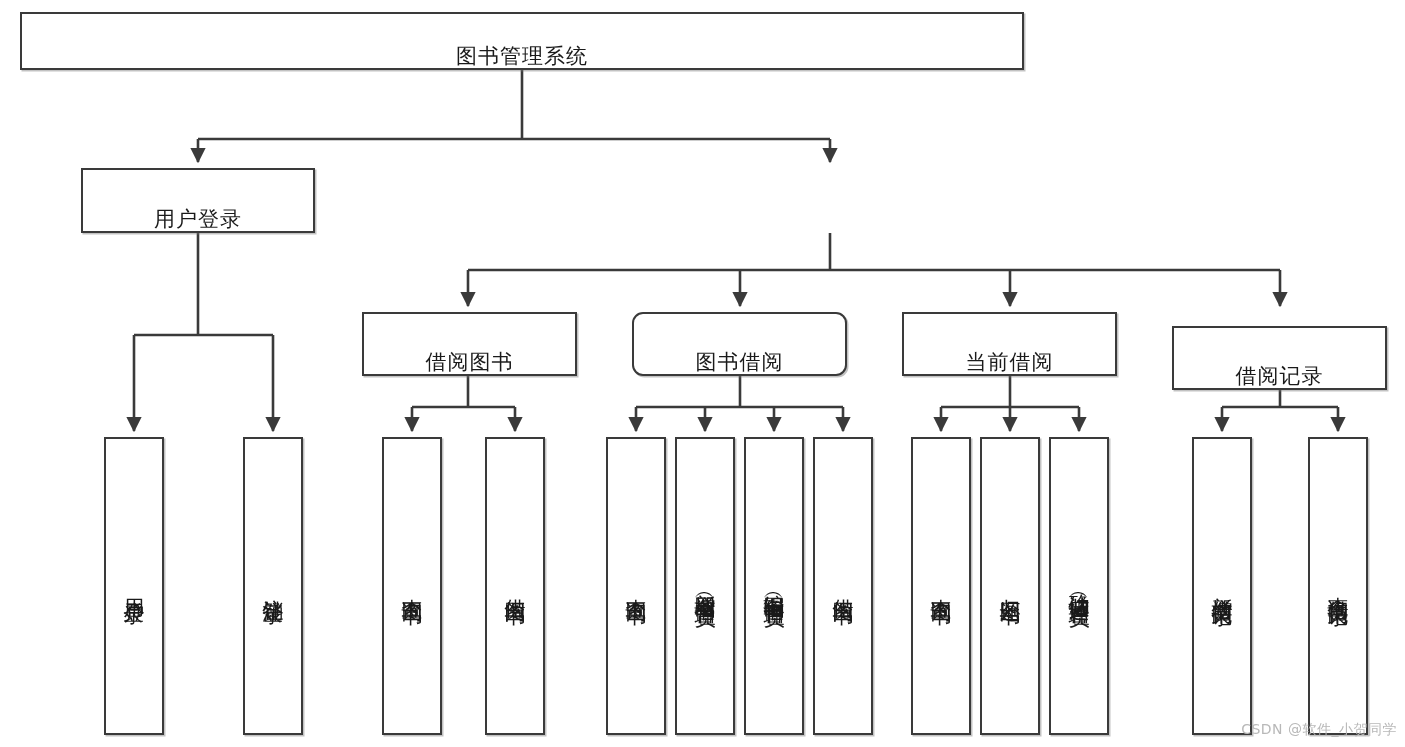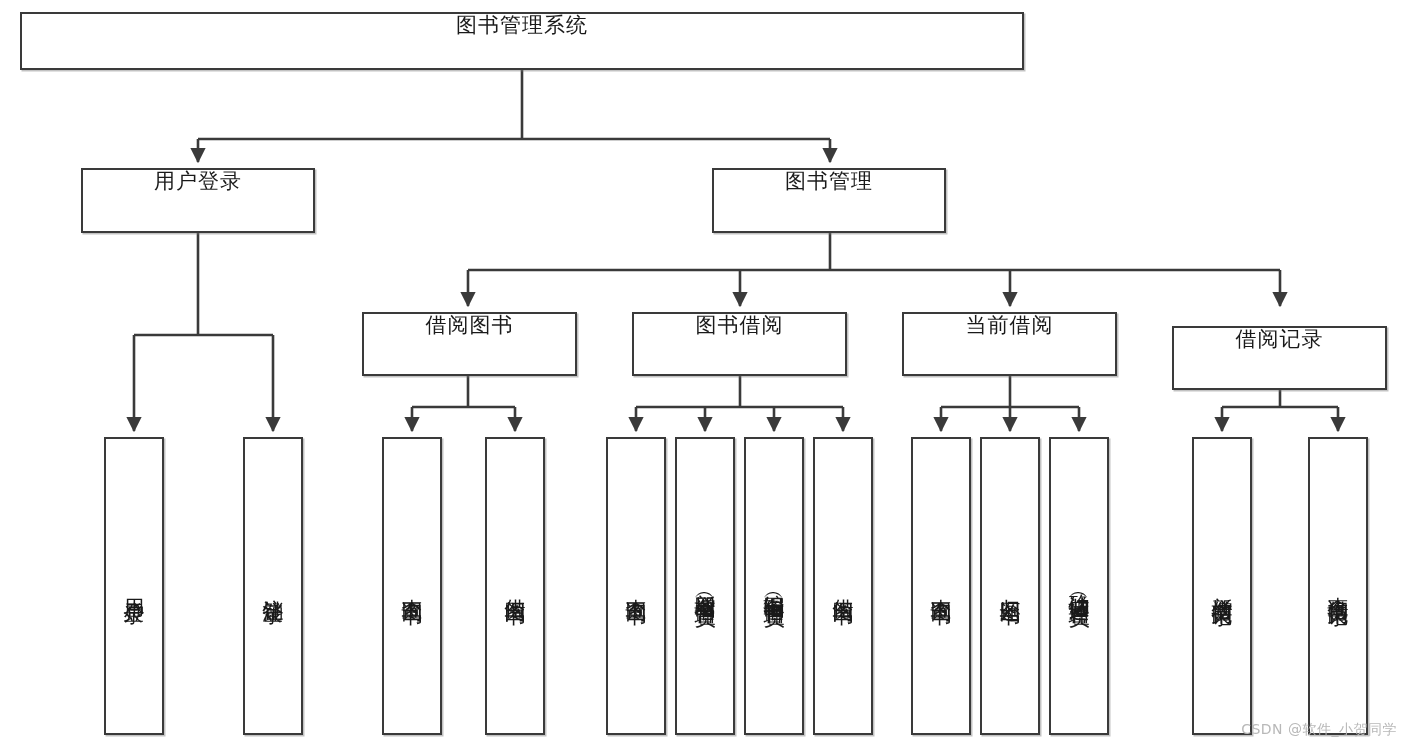--- a/index.html
+++ b/index.html
@@ -23,21 +23,21 @@
     top: 0;
     width: 1405px;
     height: 747px;
   }
   .node {
     position: absolute;
     box-sizing: border-box;
     background: #ffffff;
     border: 2.5px solid #3a3a3a;
     display: flex;
-    align-items: flex-start;
+    align-items: flex-end;
     justify-content: center;
     color: #1a1a1a;
     box-shadow: 1.5px 1.5px 0 rgba(120,120,120,0.45);
   }
   .node.horizontal {
     font-size: 21px;
     letter-spacing: 1px;
     line-height: 1.1;
   }
   .node.vertical {
@@ -126,28 +126,25 @@
     </g>
   </svg>
 
   <div class="node horizontal node-root" style="left:20px; top:12px; width:1004px; height:58px;">
     <span>图书管理系统</span>
   </div>
 
   <div class="node horizontal" style="left:81px; top:168px; width:234px; height:65px;">
     <span>用户登录</span>
   </div>
-  <div class="node horizontal" style="left:712px; top:168px; width:234px; height:65px;">
-    <span>图书管理</span>
-  </div>
 
   <div class="node horizontal" style="left:362px; top:312px; width:215px; height:64px;">
     <span>借阅图书</span>
   </div>
-  <div class="node horizontal" style="left:632px; top:312px; width:215px; height:64px;">
+  <div class="node horizontal" style="left:632px; top:312px; width:215px; height:64px;border-radius:11px;">
     <span>图书借阅</span>
   </div>
   <div class="node horizontal" style="left:902px; top:312px; width:215px; height:64px;">
     <span>当前借阅</span>
   </div>
   <div class="node horizontal" style="left:1172px; top:326px; width:215px; height:64px;">
     <span>借阅记录</span>
   </div>
 
   <div class="node vertical" style="left:104px; top:437px; width:60px; height:298px;">

